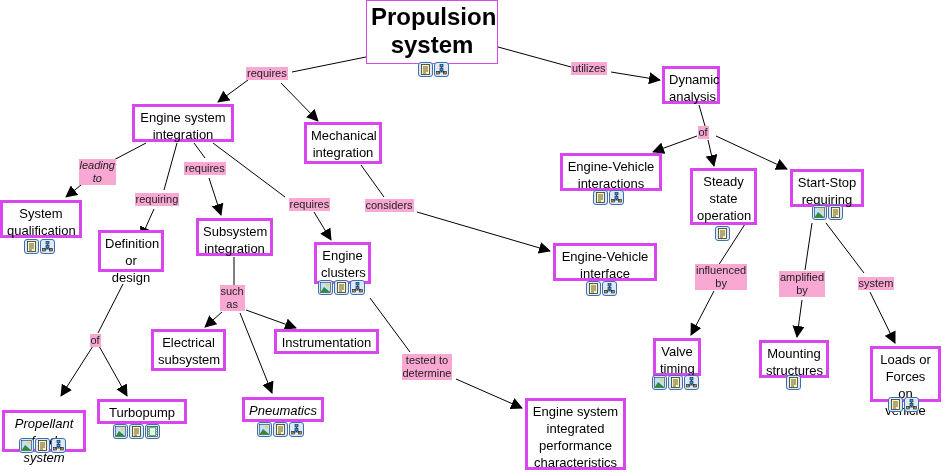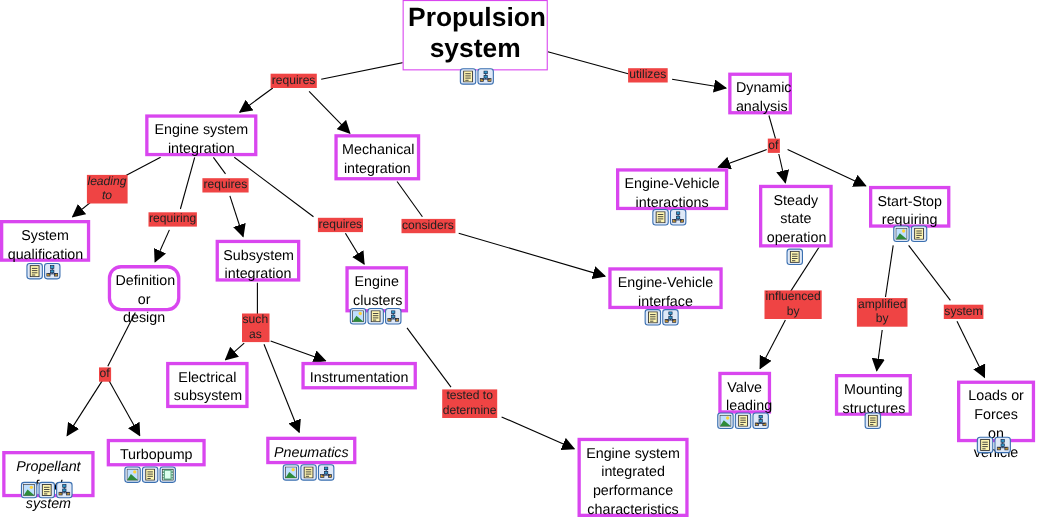--- a/index.html
+++ b/index.html
@@ -4,21 +4,21 @@
 <style>
   html, body { margin:0; padding:0; background:#fff; }
   body { width:943px; height:472px; position:relative; overflow:hidden;
          font-family:"Liberation Sans", sans-serif; color:#000; }
   #edges { position:absolute; left:0; top:0; width:943px; height:472px; }
   .node { position:absolute; border:3px solid #d946ef; background:#fff;
           text-align:center; font-size:13px; line-height:17px;
           padding:2px 4px; box-sizing:border-box; white-space:pre-line; cursor:pointer; }
   .node.root { font-size:24px; line-height:28px; font-weight:bold; border-width:1px; }
   .lbl { position:absolute; font-size:11px; line-height:13px; text-align:center;
-         background:#ef4444; color:#222; white-space:pre-line; padding:0 1px; }
+         background:#f9a8d4; color:#222; white-space:pre-line; padding:0 1px; }
   .icons { position:absolute; display:flex; gap:1px; }
   .ico { width:15px; height:15px; box-sizing:border-box; border:1px solid #3a6fb0;
          border-radius:3px; background:#dfe9f7; position:relative; cursor:pointer; }
   .ico svg { position:absolute; left:1px; top:1px; width:11px; height:11px; }
 </style>
 </head>
 <body>
 
 <svg id="edges">
     <defs>
@@ -118,21 +118,21 @@
       <span class="ico">
         <svg viewBox="0 0 11 11">
           <rect x="4" y="0.5" width="3" height="2.5" fill="#39c" stroke="#124" stroke-width="0.6"></rect>
           <rect x="0.5" y="7.5" width="3" height="2.5" fill="#c93" stroke="#124" stroke-width="0.6"></rect>
           <rect x="7.5" y="7.5" width="3" height="2.5" fill="#c93" stroke="#124" stroke-width="0.6"></rect>
           <rect x="4" y="4.5" width="3" height="2.5" fill="#39c" stroke="#124" stroke-width="0.6"></rect>
           <path d="M5.5 3v1.5M5.5 7v1h-3.5v-0.5M5.5 8h3.5v-0.5" stroke="#124" stroke-width="0.7" fill="none"></path>
         </svg>
       </span>
     </div>
-    <div class="node" style="left: 98px; top: 241px; width: 66px; height: 42px; border-radius: 12px;">Definition
+    <div class="node" style="left: 98px; top: 230px; width: 66px; height: 42px;">Definition
 or design</div>
     <div class="node" style="left: 196px; top: 218px; width: 77px; height: 38px;">Subsystem
 integration</div>
     <div class="node" style="left: 314px; top: 242px; width: 57px; height: 42px;">Engine
 clusters</div>
     <div class="icons" style="left: 318px; top: 280px;">
       <span class="ico">
         <svg viewBox="0 0 11 11">
           <rect x="0.5" y="0.5" width="10" height="10" fill="#bfe0ff" stroke="#333" stroke-width="0.6"></rect>
           <circle cx="7.5" cy="3" r="1.5" fill="#ffd23a"></circle>
@@ -296,21 +296,21 @@
           <path d="M1 2h1M1 4.5h1M1 7h1M1 9.5h1M9 2h1M9 4.5h1M9 7h1M9 9.5h1" stroke="#fff" stroke-width="1"></path>
           <rect x="3" y="2" width="5" height="7" fill="#dfe"></rect>
         </svg>
       </span>
     </div>
     <div class="node" style="left: 525px; top: 398px; width: 101px; height: 72px;">Engine system
 integrated
 performance
 characteristics</div>
     <div class="node" style="left: 653px; top: 338px; width: 48px; height: 38px;">Valve
-leading</div>
+timing</div>
     <div class="icons" style="left: 652px; top: 375px;">
       <span class="ico">
         <svg viewBox="0 0 11 11">
           <rect x="0.5" y="0.5" width="10" height="10" fill="#bfe0ff" stroke="#333" stroke-width="0.6"></rect>
           <circle cx="7.5" cy="3" r="1.5" fill="#ffd23a"></circle>
           <path d="M0.5 10.5 L4 5 L10.5 10.5Z" fill="#2e8b3a"></path>
         </svg>
       </span>
       <span class="ico">
         <svg viewBox="0 0 11 11">

